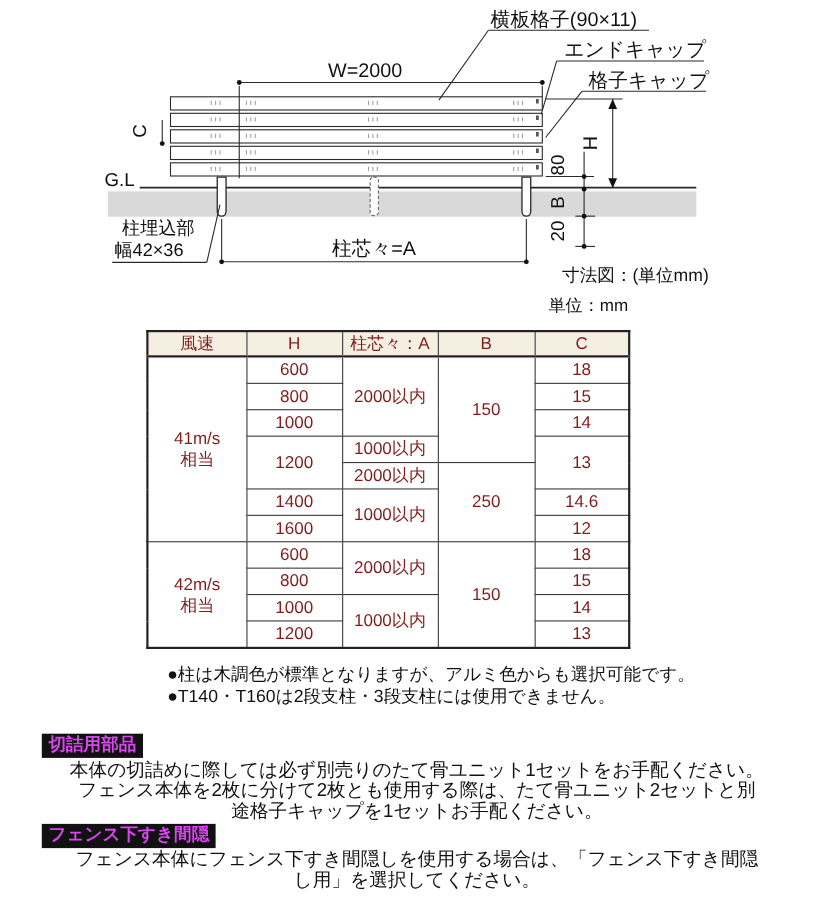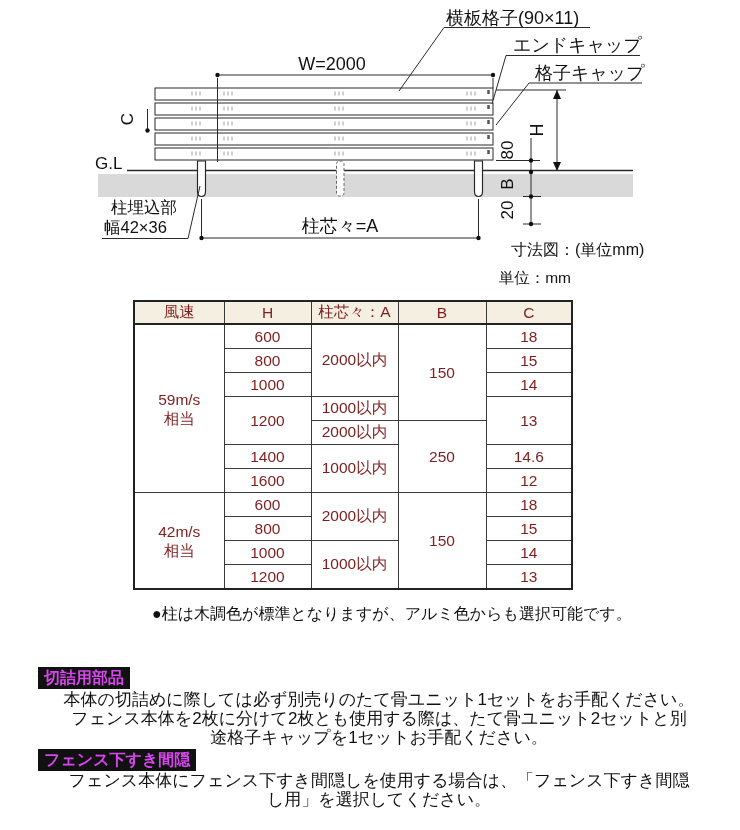--- a/index.html
+++ b/index.html
@@ -149,21 +149,21 @@
       <tr>
         <th>風速</th>
         <th>H</th>
         <th>柱芯々：A</th>
         <th>B</th>
         <th>C</th>
       </tr>
     </thead>
     <tbody>
       <tr>
-        <td class="pre" rowspan="7">59m/s
+        <td class="pre" rowspan="7">41m/s
 相当</td>
         <td>600</td>
         <td rowspan="3">2000以内</td>
         <td rowspan="4">150</td>
         <td>18</td>
       </tr>
       <tr>
         <td>800</td>
         <td>15</td>
       </tr>
@@ -208,20 +208,21 @@
       </tr>
       <tr>
         <td>1200</td>
         <td>13</td>
       </tr>
     </tbody>
   </table>
 
   <div id="notes">
     <div>●柱は木調色が標準となりますが、アルミ色からも選択可能です。</div>
+    <div>●T140・T160は2段支柱・3段支柱には使用できません。</div>
   </div>
 
   <div class="section-title" id="section1-title">切詰用部品</div>
   <div class="section-body" id="section1-body">本体の切詰めに際しては必ず別売りのたて骨ユニット1セットをお手配ください。
 フェンス本体を2枚に分けて2枚とも使用する際は、たて骨ユニット2セットと別
 途格子キャップを1セットお手配ください。</div>
 
   <div class="section-title" id="section2-title">フェンス下すき間隠</div>
   <div class="section-body" id="section2-body">フェンス本体にフェンス下すき間隠しを使用する場合は、「フェンス下すき間隠
 し用」を選択してください。</div>

